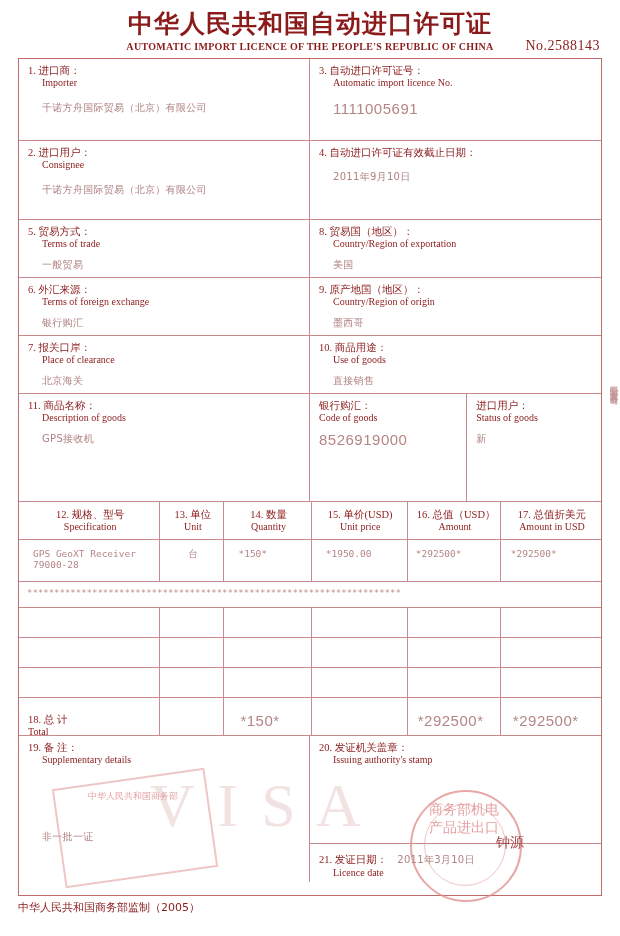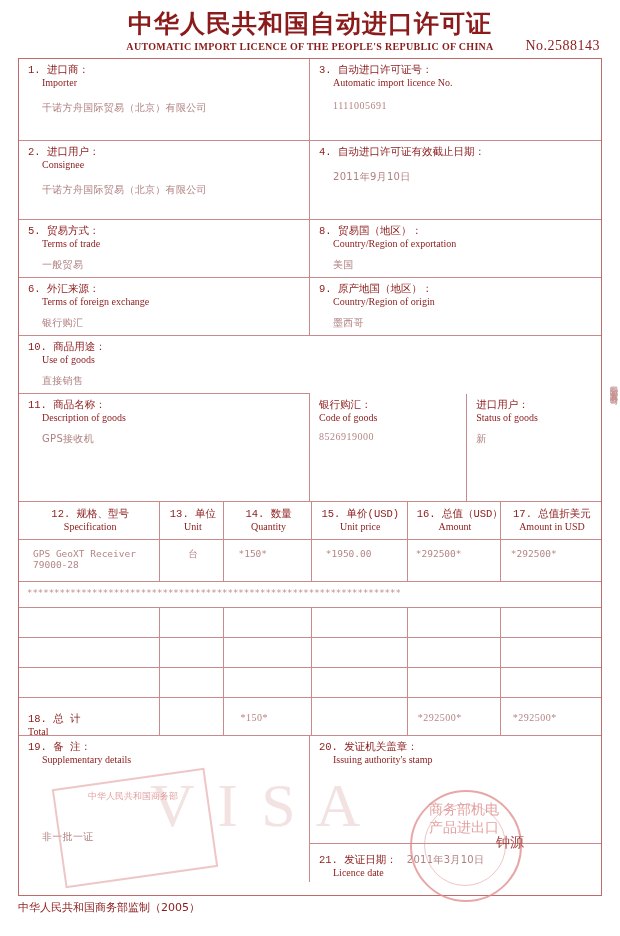--- a/index.html
+++ b/index.html
@@ -66,21 +66,21 @@
   .row { display: flex; width: 100%; box-sizing: border-box; }
   .cell {
     box-sizing: border-box;
     position: relative;
     padding: 5px 7px 4px 9px;
   }
   .bb { border-bottom: 1px solid #c88a8a; }
   .br { border-right: 1px solid #c88a8a; }
 
   .lbl-cn {
-    font-family: Liberation Mono, monospace;
+    font-family: Liberation Serif, serif;
     font-size: 10.5px;
     color: #8b1a1a;
     line-height: 1.25;
     white-space: nowrap;
   }
   .lbl-en {
     font-family: "Liberation Serif", serif;
     font-size: 10px;
     color: #8b1a1a;
     line-height: 1.25;
@@ -89,22 +89,22 @@
   .val {
     font-family: "DejaVu Sans", sans-serif;
     font-size: 10px;
     color: #b08080;
     margin-top: 10px;
     padding-left: 14px;
     line-height: 1.5;
     letter-spacing: 0.3px;
   }
   .val-mono {
-    font-family: Liberation Serif, serif;
-    font-size: 10px;
+    font-family: Liberation Sans, sans-serif;
+    font-size: 15px;
     color: #b58585;
     margin-top: 10px;
     padding-left: 14px;
     letter-spacing: 0.5px;
   }
   .val-tight { margin-top: 6px; }
 
   
   .half-l { width: 50%; }
   .half-r { width: 50%; }
@@ -264,20 +264,25 @@
         <div class="val val-tight">银行购汇</div>
       </div>
       <div class="cell bb half-r" style="height:58px;">
         <div class="lbl-cn"><span>9.</span> <span>原产地国（地区）：</span></div>
         <div class="lbl-en" style="padding-left:14px;">Country/Region of origin</div>
         <div class="val val-tight">墨西哥</div>
       </div>
     </div>
 
     <div class="row">
+      <div class="cell br bb half-l" style="height:58px;">
+        <div class="lbl-cn"><span>7.</span> <span>报关口岸：</span></div>
+        <div class="lbl-en" style="padding-left:14px;">Place of clearance</div>
+        <div class="val val-tight">北京海关</div>
+      </div>
       <div class="cell bb half-r" style="height:58px;">
         <div class="lbl-cn"><span>10.</span> <span>商品用途：</span></div>
         <div class="lbl-en" style="padding-left:14px;">Use of goods</div>
         <div class="val val-tight">直接销售</div>
       </div>
     </div>
 
     <div class="row">
       <div class="cell br bb" style="width:50%; height:108px;">
         <div class="lbl-cn"><span>11.</span> <span>商品名称：</span></div>

